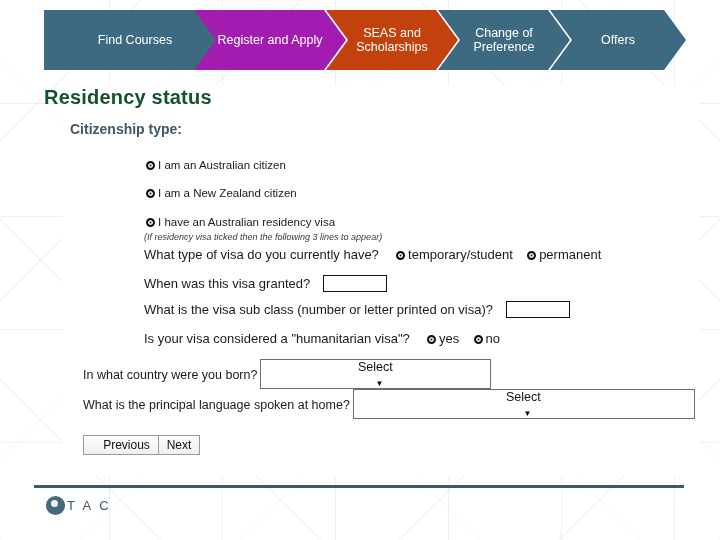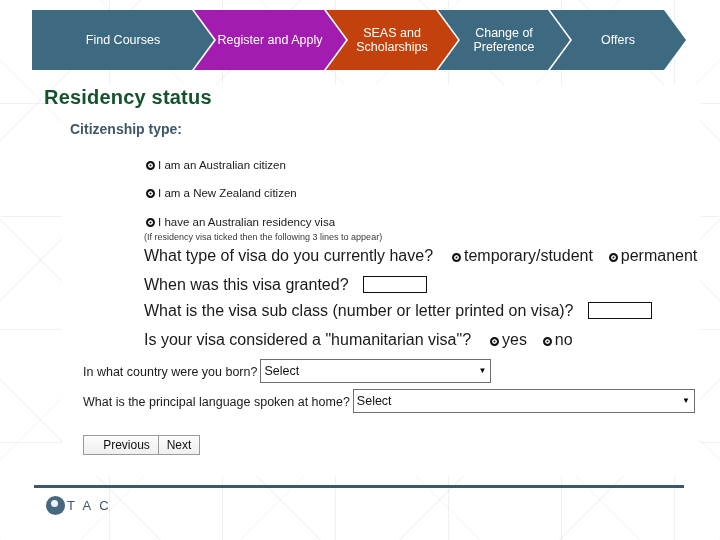--- a/index.html
+++ b/index.html
@@ -50,20 +50,21 @@
     text-align: center;
     color: #ffffff;
     font-size: 12.5px;
     line-height: 14px;
     box-sizing: border-box;
   }
   .chev span { display: block; padding: 0 6px; }
 
   .chev.first {
     clip-path: polygon(0 0, calc(100% - 22px) 0, 100% 50%, calc(100% - 22px) 100%, 0 100%);
+    margin-left: 12px;
   }
   .chev.mid {
     clip-path: polygon(0 0, calc(100% - 22px) 0, 100% 50%, calc(100% - 22px) 100%, 0 100%, 22px 50%);
   }
 
   
   #card {
     position: absolute;
     left: 62px;
     top: 85px;
@@ -109,52 +110,54 @@
     position: relative;
     top: 1px;
     margin-right: 3px;
   }
 
   .note {
     position: absolute;
     font-size: 9px;
     color: #3a3a3a;
     white-space: nowrap;
+    font-style: italic;
   }
   .qline {
     position: absolute;
-    font-size: 16px;
+    font-size: 13px;
     color: #1a1a1a;
     white-space: nowrap;
   }
 
   .tbox {
     display: inline-block;
     border: 1.5px solid #111111;
     background: #ffffff;
     height: 15px;
     vertical-align: middle;
     position: relative;
     top: -1px;
   }
 
   .sel {
     display: inline-flex;
     align-items: center;
     justify-content: space-between;
     border: 1px solid #6e6e6e;
     background: #ffffff;
-    height: 24px;
+    height: 30px;
     font-size: 12.5px;
     color: #111111;
     padding: 0 4px 0 3px;
     vertical-align: middle;
     position: relative;
     top: -1px;
     box-sizing: border-box;
+    flex-direction: column;
   }
   .sel .caret {
     font-size: 8px;
     line-height: 8px;
     margin-left: 8px;
     color: #000000;
   }
 
   .dd-row {
     position: absolute;

